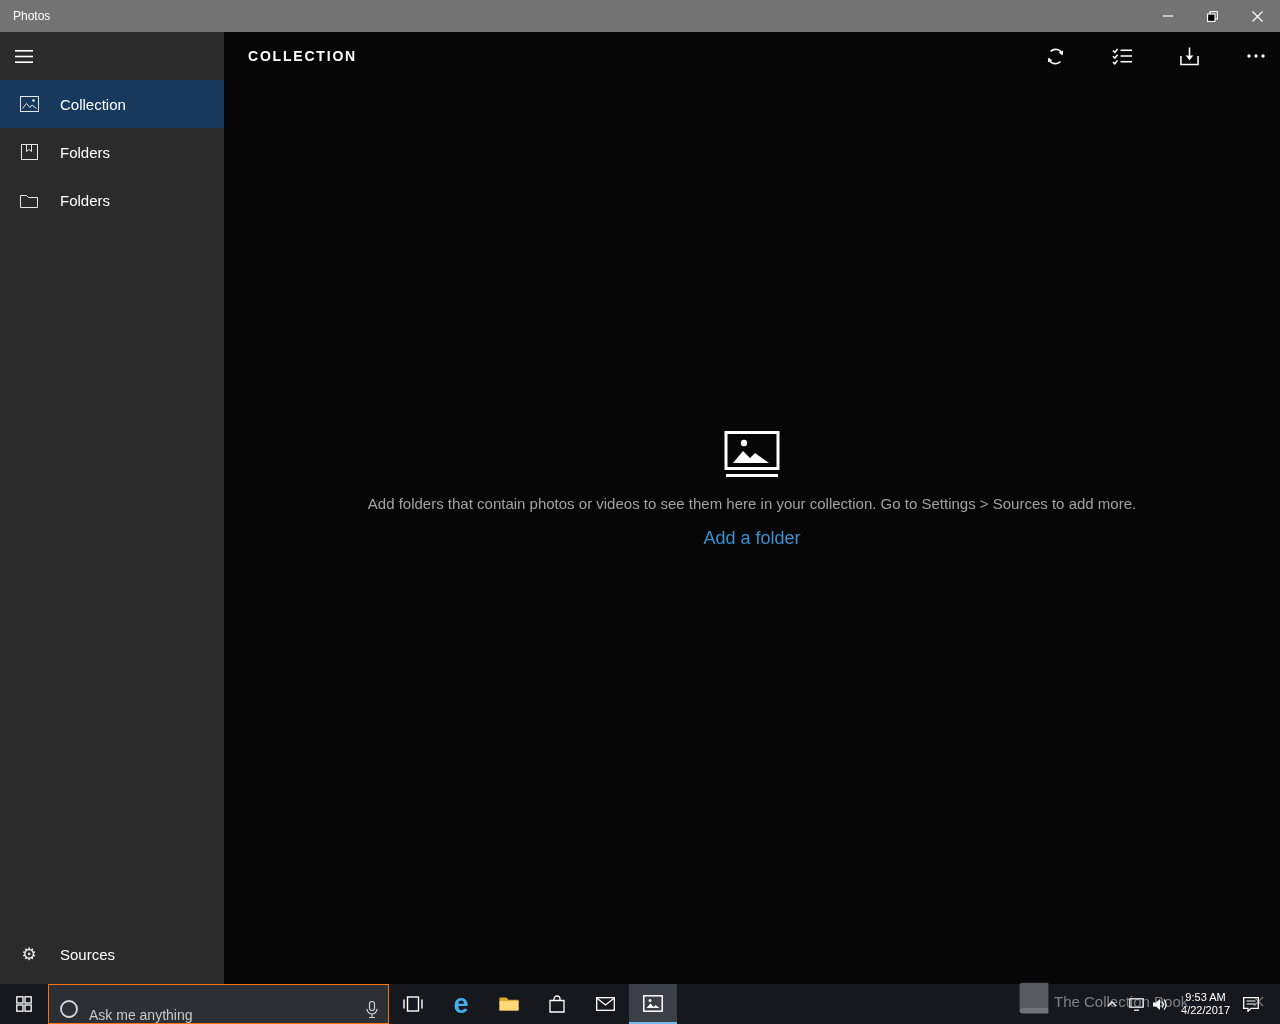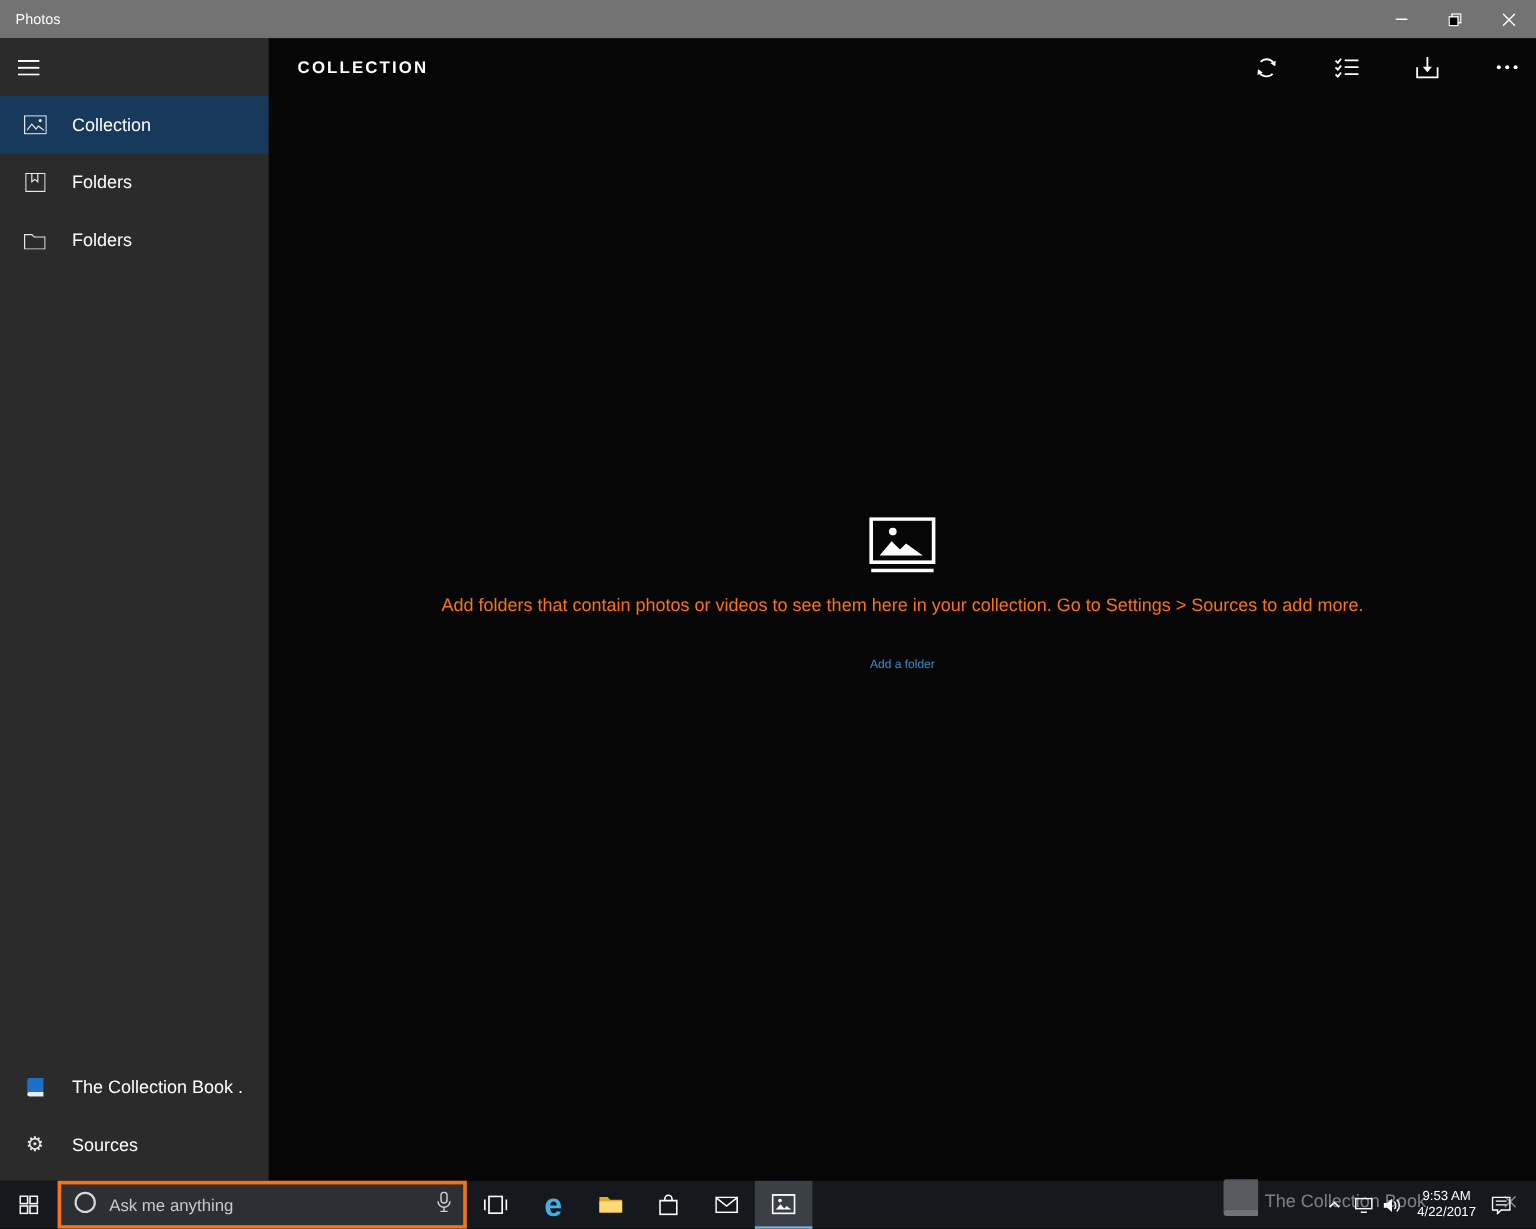--- a/index.html
+++ b/index.html
@@ -35,29 +35,29 @@
   .app-header { height:48px; flex:0 0 48px; display:flex; align-items:center; padding:0 0 0 24px; }
   .app-header-title { font-size:14px; font-weight:bold; letter-spacing:1.8px; }
   .header-actions { margin-left:auto; display:flex; }
   .icon-btn { width:48px; height:48px; display:flex; align-items:center; justify-content:center;
               background:transparent; border:none; color:#fff; cursor:pointer; margin-left:19px; }
 
   .content { flex:1 1 auto; position:relative; }
   .empty-state { position:absolute; left:0; right:0; top:351px; text-align:center; }
   .empty-icon { display:inline-block; }
   .empty-title { margin-top:26px; font-size:33px; font-weight:300; color:#fff; letter-spacing:0.2px; }
-  .empty-desc { margin-top:14px; font-size:15px; color:#f97316; }
-  .empty-link { margin-top:36px; font-size:10px; color:#3a8fd0; display:inline-block; cursor:pointer; text-decoration:none; }
+  .empty-desc { margin-top:14px; font-size:15px; color:#a3a3a3; }
+  .empty-link { margin-top:16px; font-size:18px; color:#3a8fd0; display:inline-block; cursor:pointer; text-decoration:none; }
 
   
   .taskbar { height:40px; flex:0 0 40px; background:#15181c; display:flex; align-items:stretch; position:relative; z-index:2; }
   .tb-btn { width:48px; display:flex; align-items:center; justify-content:center;
             background:transparent; border:none; cursor:pointer; }
   .tb-btn.active-app { background:#3a4045; border-bottom:2px solid #76b9ed; }
-  .search-box { width:341px; background:#2c3035; border:3px solid #f97316; display:flex; align-items:center;
+  .search-box { width:341px; background:#2c3035; border:1px solid #f97316; display:flex; align-items:flex-end;
                 padding:0 10px; gap:10px; }
   .search-input { flex:1; min-width:0; background:transparent; border:none; outline:none; color:#d8d8d8;
                   font-size:14px; font-family:inherit; }
   .search-input::placeholder { color:#c9c9c9; }
   .edge-e { font-size:27px; font-weight:bold; color:#46aee9; line-height:1; }
   .tray { margin-left:auto; display:flex; align-items:center; padding-right:17px; }
   .tray-icon-btn { width:24px; height:100%; display:flex; justify-content:center; align-items:center;
                    background:none; border:none; cursor:pointer; }
   .clock { text-align:center; font-size:11px; line-height:13px; padding:0 9px; cursor:default; color:#fff; }
 
@@ -129,29 +129,20 @@
         <span class="icon">
           <svg width="18" height="15" viewBox="0 0 18 15" fill="none" stroke="#e8e8e8">
             <path d="M0.5 2.5v12h17v-10h-9l-2-2z"></path>
           </svg>
         </span>
         <span>Folders</span>
       </button>
     </nav>
 
     <div class="sidebar-bottom">
-      <button class="nav-item">
-        <span class="icon">
-          <svg width="20" height="18" viewBox="0 0 22 20">
-            <path d="M4 3.5 Q4 1.5 6 1.5 H19 v13 H6 Q4 14.5 4 16.5 z" fill="#1d6fc9"></path>
-            <path d="M4 16.5 Q4 18.5 6 18.5 H19 v-4 H6 Q4 14.5 4 16.5 z" fill="#e8eef5"></path>
-          </svg>
-        </span>
-        <span>The Collection Book .</span>
-      </button>
 
       <button class="nav-item">
         <span class="icon gear-glyph">⚙</span>
         <span>Sources</span>
       </button>
     </div>
   </aside>
 
   <section class="main">
     <div class="app-header">

